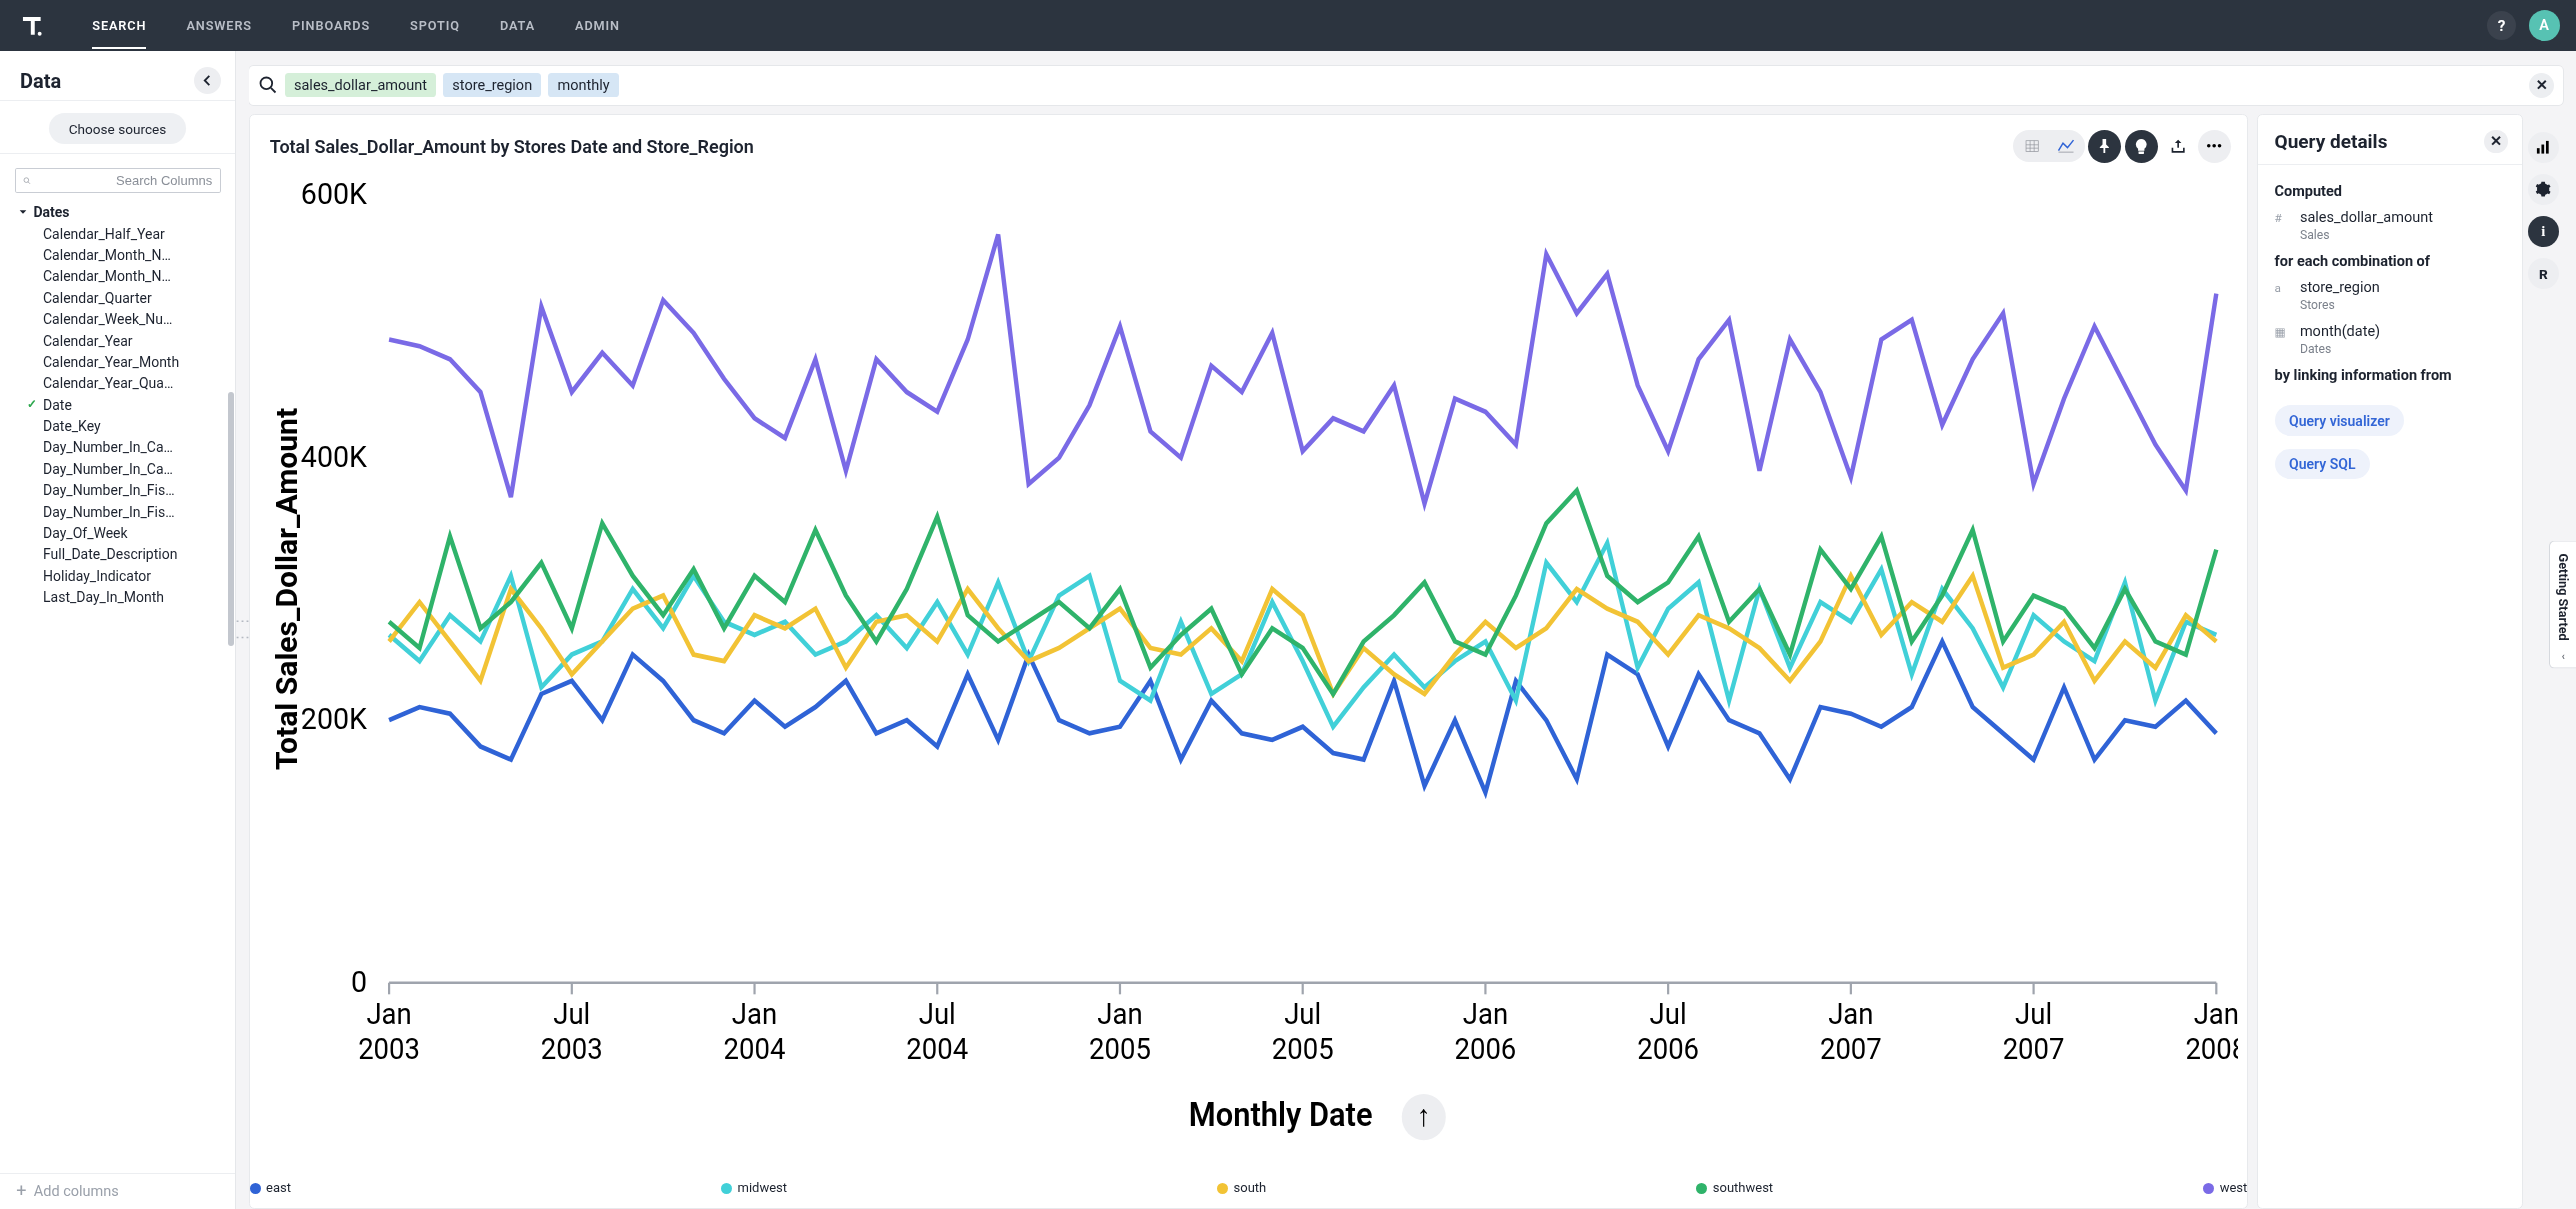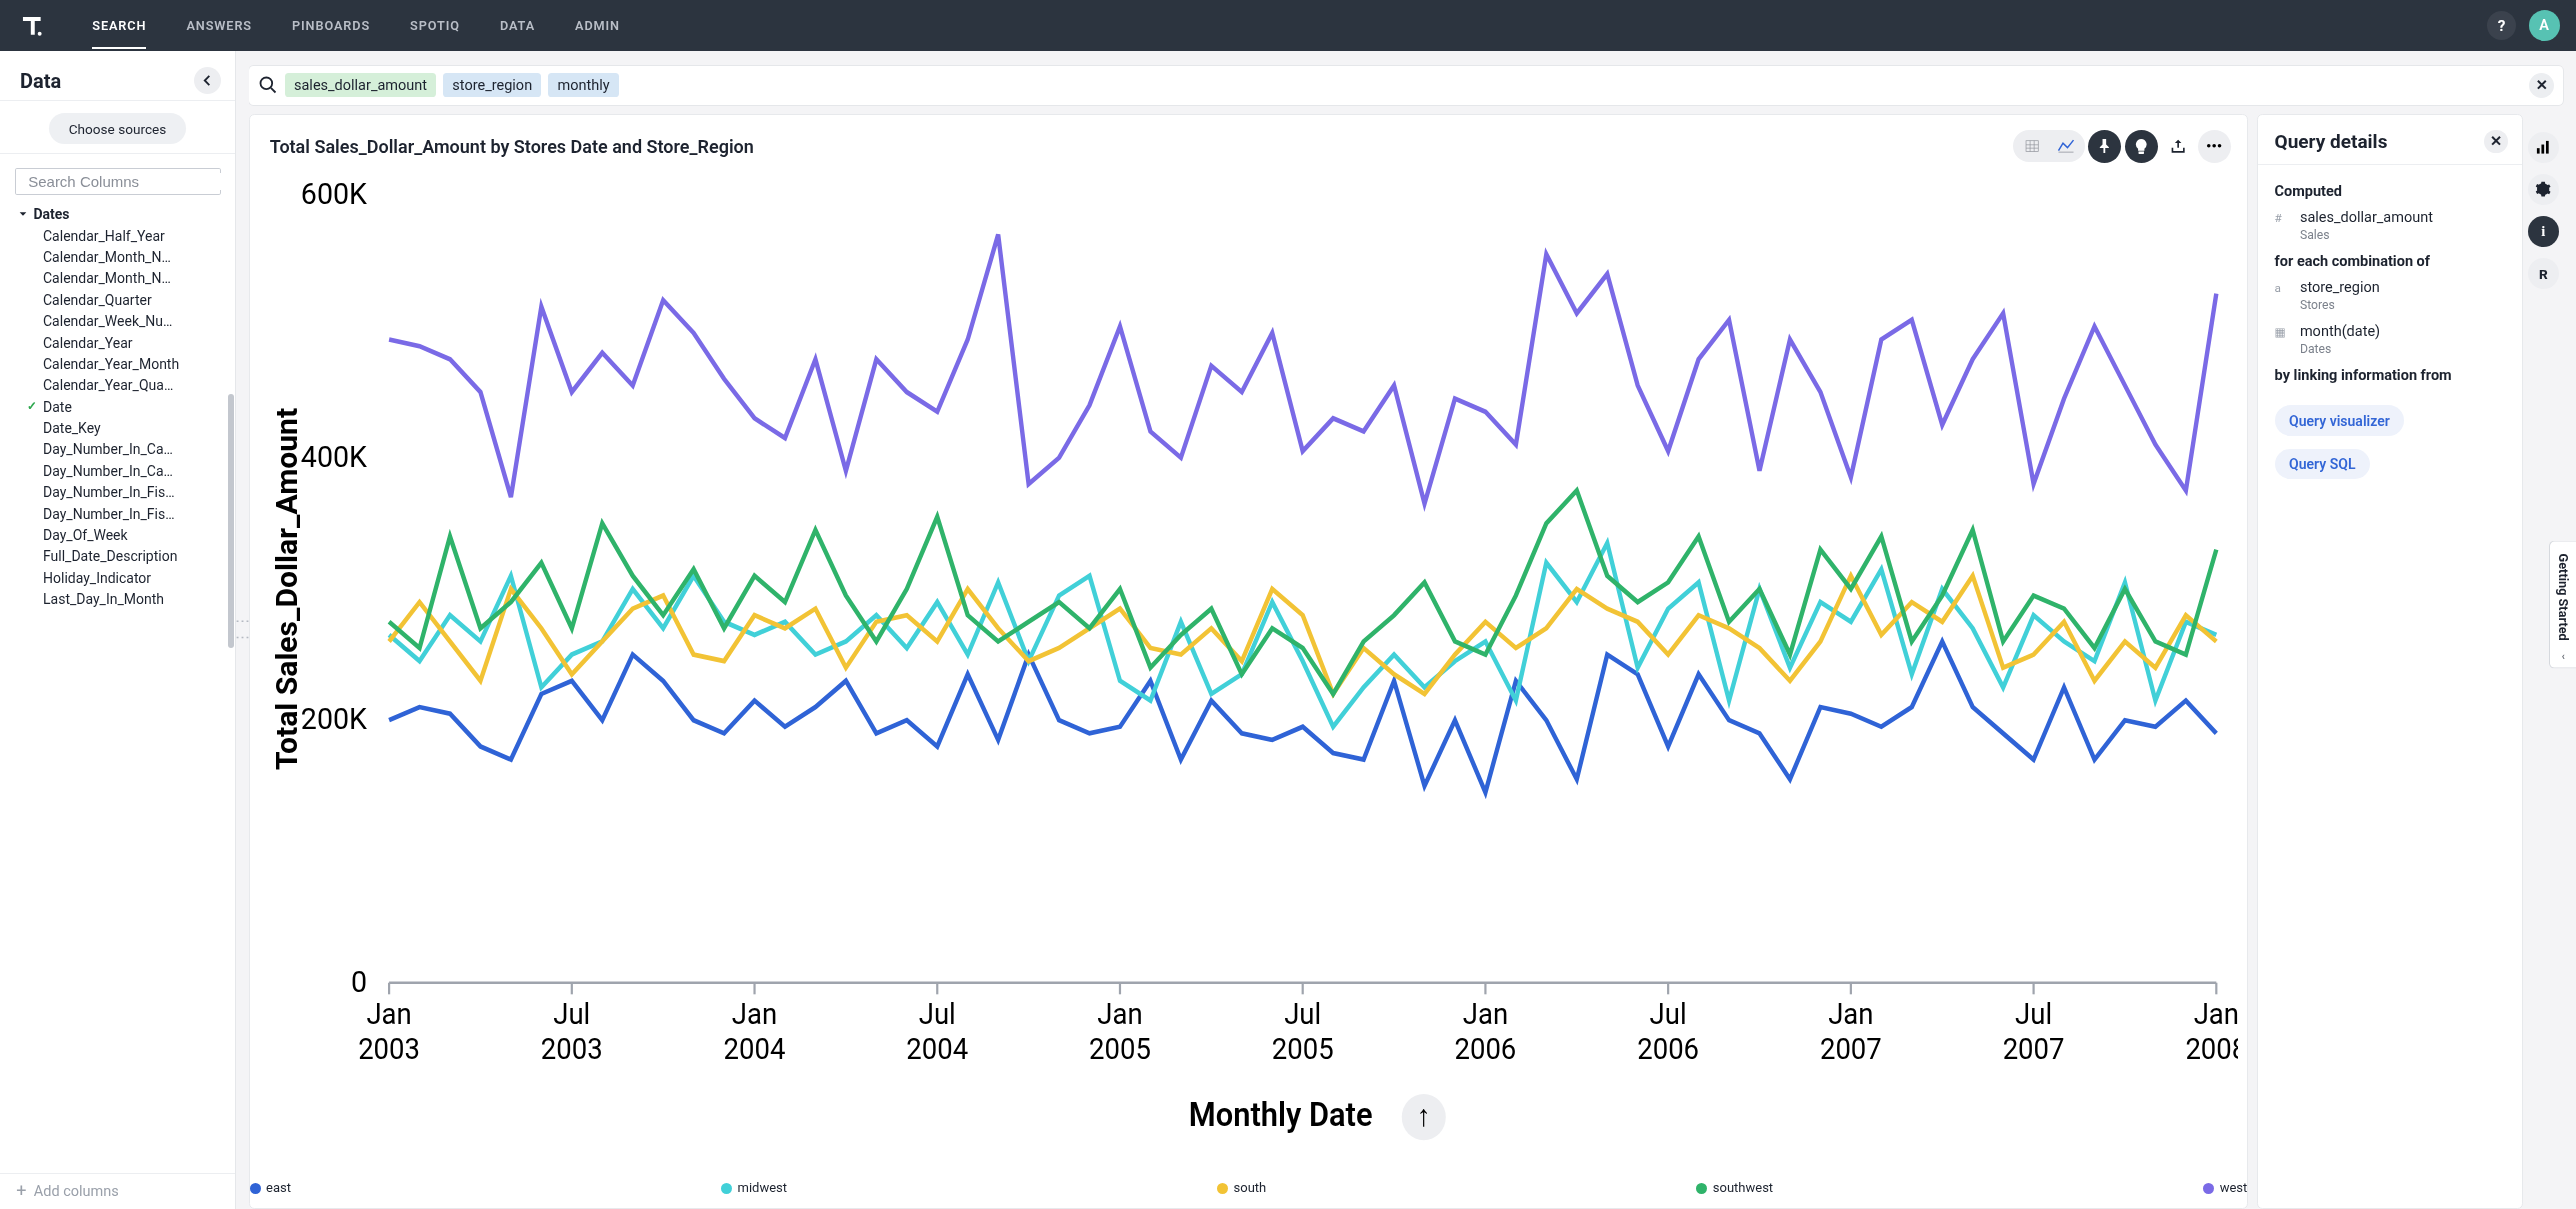--- a/index.html
+++ b/index.html
@@ -18,21 +18,21 @@
 
   
   .app { display:flex; height: calc(100vh - 51px); }
   .sidebar { width: 236px; background:#fff; border-right:0.9px solid #e5e7ea; display:flex; flex-direction:column; position:relative; }
   .sidebar-header { display:flex; align-items:center; justify-content:space-between; padding: 16.3px 14.5px 5.4px 20px; }
   .sidebar-title { font-size:20px; font-weight:700; }
   .collapse-btn { width:27px; height:27px; border-radius:50%; background:#edeef1; display:flex; align-items:center; justify-content:center; cursor:pointer; }
   .choose-sources { margin: 12.7px auto 9px auto; background:#eef0f3; border-radius:16.3px; padding:7.3px 20px; font-size:13.6px; cursor:pointer; width:fit-content;}
   .sidebar hr { border:none; border-top:0.9px solid #eceef1; margin: 0; }
   .search-cols { margin: 14.5px 14.5px 9px 14.5px; display:flex; align-items:center; border:0.9px solid #c9cdd4; border-radius:1.8px; padding:3.6px 7.3px; gap:5.4px; }
-  .search-cols input { border:none; outline:none; font-size:15px; flex:1; color:#1d232f; }
+  .search-cols input { border:none; outline:none; font-size:13px; flex:1; color:#1d232f;text-align:right; }
   .search-cols input::placeholder { color:#8a8f98; }
   .tree { flex:1; overflow-y:auto; padding: 0 5.4px 0 18px; font-size:14px; position:relative;}
   .tree-section { display:flex; align-items:center; gap:5.4px; font-weight:700; padding:2.7px 0; cursor:pointer;}
   .tree-item { padding:2.7px 0 2.7px 25px; white-space:nowrap; overflow:hidden; text-overflow:ellipsis; cursor:pointer; position:relative;}
   .tree-item.checked::before { content:"✓"; color:#2fa84f; position:absolute; left:9px; font-weight:700; font-size:11.8px;}
   .add-cols { padding: 9px 16.3px; color:#9aa0aa; font-size:14.5px; display:flex; align-items:center; gap:7.3px; cursor:pointer; border-top:0.9px solid #eceef1;}
   .scroll-thumb { position:absolute; right:0.9px; top:190px; width:6.3px; height:254px; background:#c3c7ce; border-radius:3.6px;}
 
   .splitter { width:12.7px; display:flex; align-items:center; justify-content:center; color:#b4b9c2; cursor:col-resize;}
   .splitter span{ writing-mode:vertical-rl; letter-spacing:1.8px; }

